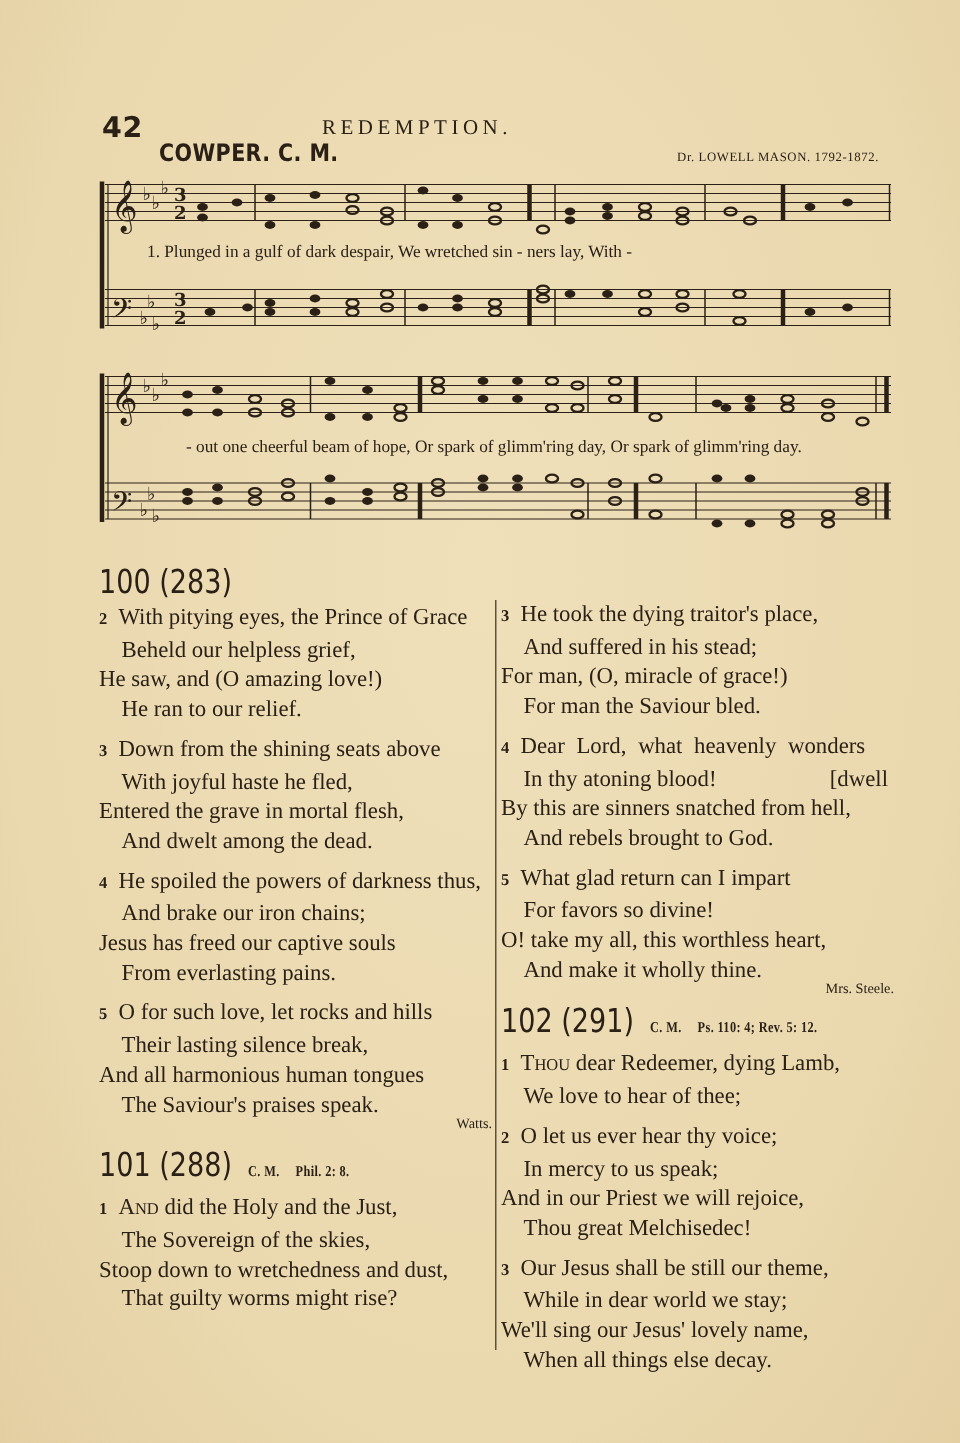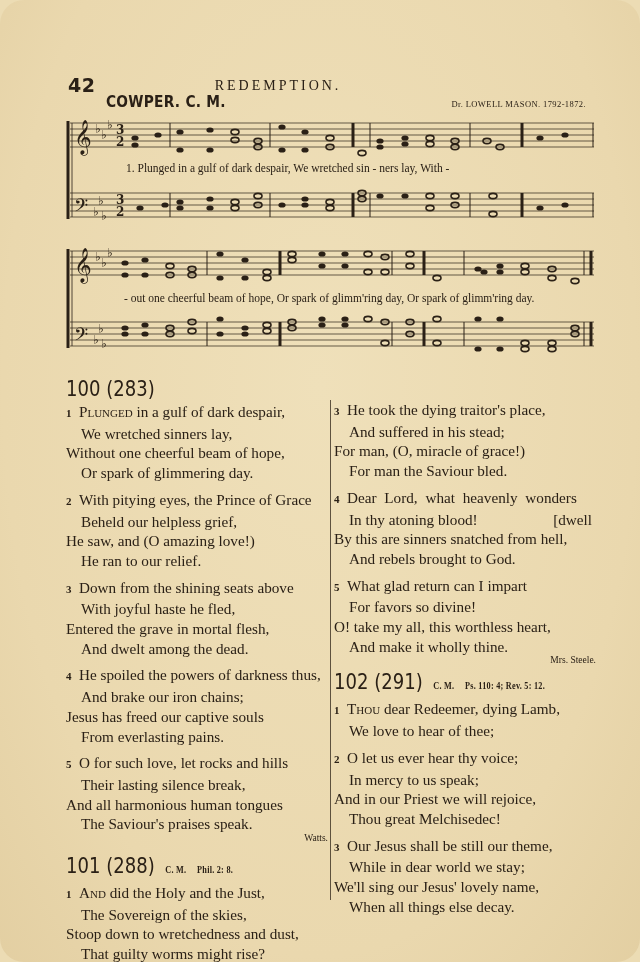--- a/index.html
+++ b/index.html
@@ -1,19 +1,19 @@
 <!DOCTYPE html>
 <html><head>
 <meta charset="utf-8">
 <style>
   html,body{margin:0;padding:0;}
   body{width:640px;height:962px;background:#ecdcb4;position:relative;overflow:hidden;
        font-family:"Liberation Serif","DejaVu Serif",serif;color:#2a2016;}
   .page{position:absolute;left:0;top:0;width:640px;height:962px;
-        background:radial-gradient(ellipse at 50% 40%,#efe0ba 0%,#ead8ae 70%,#e3cfa2 100%);border-radius:24px;}
+        background:radial-gradient(ellipse at 50% 40%,#efe0ba 0%,#ead8ae 70%,#e3cfa2 100%);}
   .pageno{position:absolute;left:68px;top:74px;font-family:"DejaVu Sans",sans-serif;font-weight:bold;font-size:19px;letter-spacing:0.5px;}
   .running{position:absolute;left:0;width:556px;top:78px;text-align:center;font-size:14px;letter-spacing:3px;}
   .tune{position:absolute;left:106px;top:92px;font-family:"DejaVu Sans",sans-serif;font-weight:bold;font-size:16px;letter-spacing:0.3px;transform:scaleX(0.86);transform-origin:left;}
   .composer{position:absolute;right:54px;top:99px;font-size:8.5px;letter-spacing:0.4px;}
   svg.music{position:absolute;left:0;top:0;}
   .lyric{position:absolute;font-size:11.5px;white-space:nowrap;}
   .col{position:absolute;font-size:15.2px;line-height:19.7px;}
   .col .hdr{font-family:"DejaVu Sans",sans-serif;font-size:22px;line-height:26px;transform:scaleX(0.82);transform-origin:left;display:inline-block;white-space:nowrap;}
   .hdr .meta{font-family:"Liberation Serif",serif;font-size:10px;font-weight:bold;letter-spacing:0.3px;margin-left:6px;}
   .stanza{margin-bottom:7px;}
@@ -260,36 +260,30 @@
         <ellipse cx="437" cy="343" rx="4" ry="2.6"></ellipse>
       <ellipse cx="525" cy="343" rx="4" ry="2.6"></ellipse>
         <ellipse cx="525" cy="349" rx="4" ry="2.6"></ellipse>
       <ellipse cx="552" cy="343" rx="4" ry="2.6"></ellipse>
         <ellipse cx="552" cy="349" rx="4" ry="2.6"></ellipse>
       <ellipse cx="575" cy="328" rx="4" ry="2.6"></ellipse>
         <ellipse cx="575" cy="334" rx="4" ry="2.6"></ellipse>
     </g>
   </svg>
 
-  <div class="lyric" style="left:126px;top:162px;text-align:center;">1. Plunged in   a gulf   of dark despair, We wretched sin - ners  lay,        With -</div>
+  <div class="lyric" style="left:98px;top:162px;text-align:center;">1. Plunged in   a gulf   of dark despair, We wretched sin - ners  lay,        With -</div>
   <div class="lyric" style="left:124px;top:292px;">- out  one cheerful beam of  hope,  Or  spark of glimm'ring day,  Or spark of glimm'ring day.</div>
 
   <div class="divider"></div>
 
   <div class="col" style="left:66px;top:376px;width:262px;">
     <div>
       <div class="hdr">
         <span>100</span>
         <span>(283)</span>
-      </div>
-      <div class="stanza">
-        <div class="line"><span class="num">1</span><span class="sc">Plunged</span> <span>in a gulf of dark despair,</span></div>
-        <div class="line indent">We wretched sinners lay,</div>
-        <div class="line">Without one cheerful beam of hope,</div>
-        <div class="line indent">Or spark of glimmering day.</div>
       </div>
       <div class="stanza">
         <div class="line"><span class="num">2</span><span>With pitying eyes, the Prince of Grace</span></div>
         <div class="line indent">Beheld our helpless grief,</div>
         <div class="line">He saw, and (O amazing love!)</div>
         <div class="line indent">He ran to our relief.</div>
       </div>
       <div class="stanza">
         <div class="line"><span class="num">3</span><span>Down from the shining seats above</span></div>
         <div class="line indent">With joyful haste he fled,</div>

